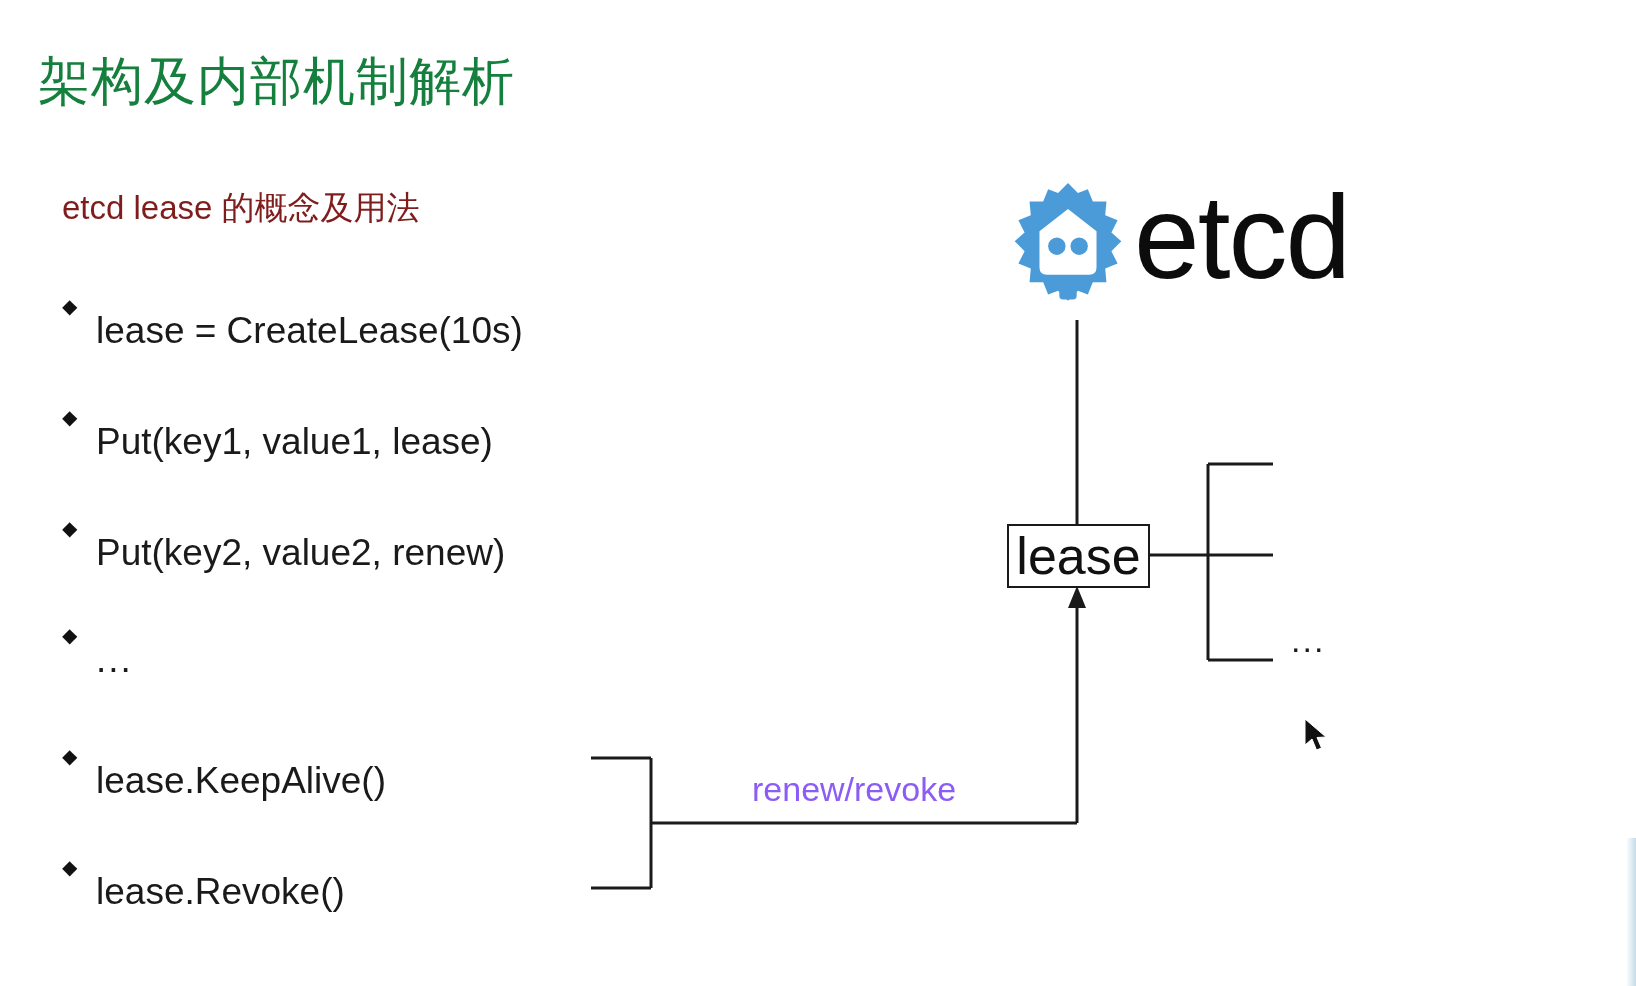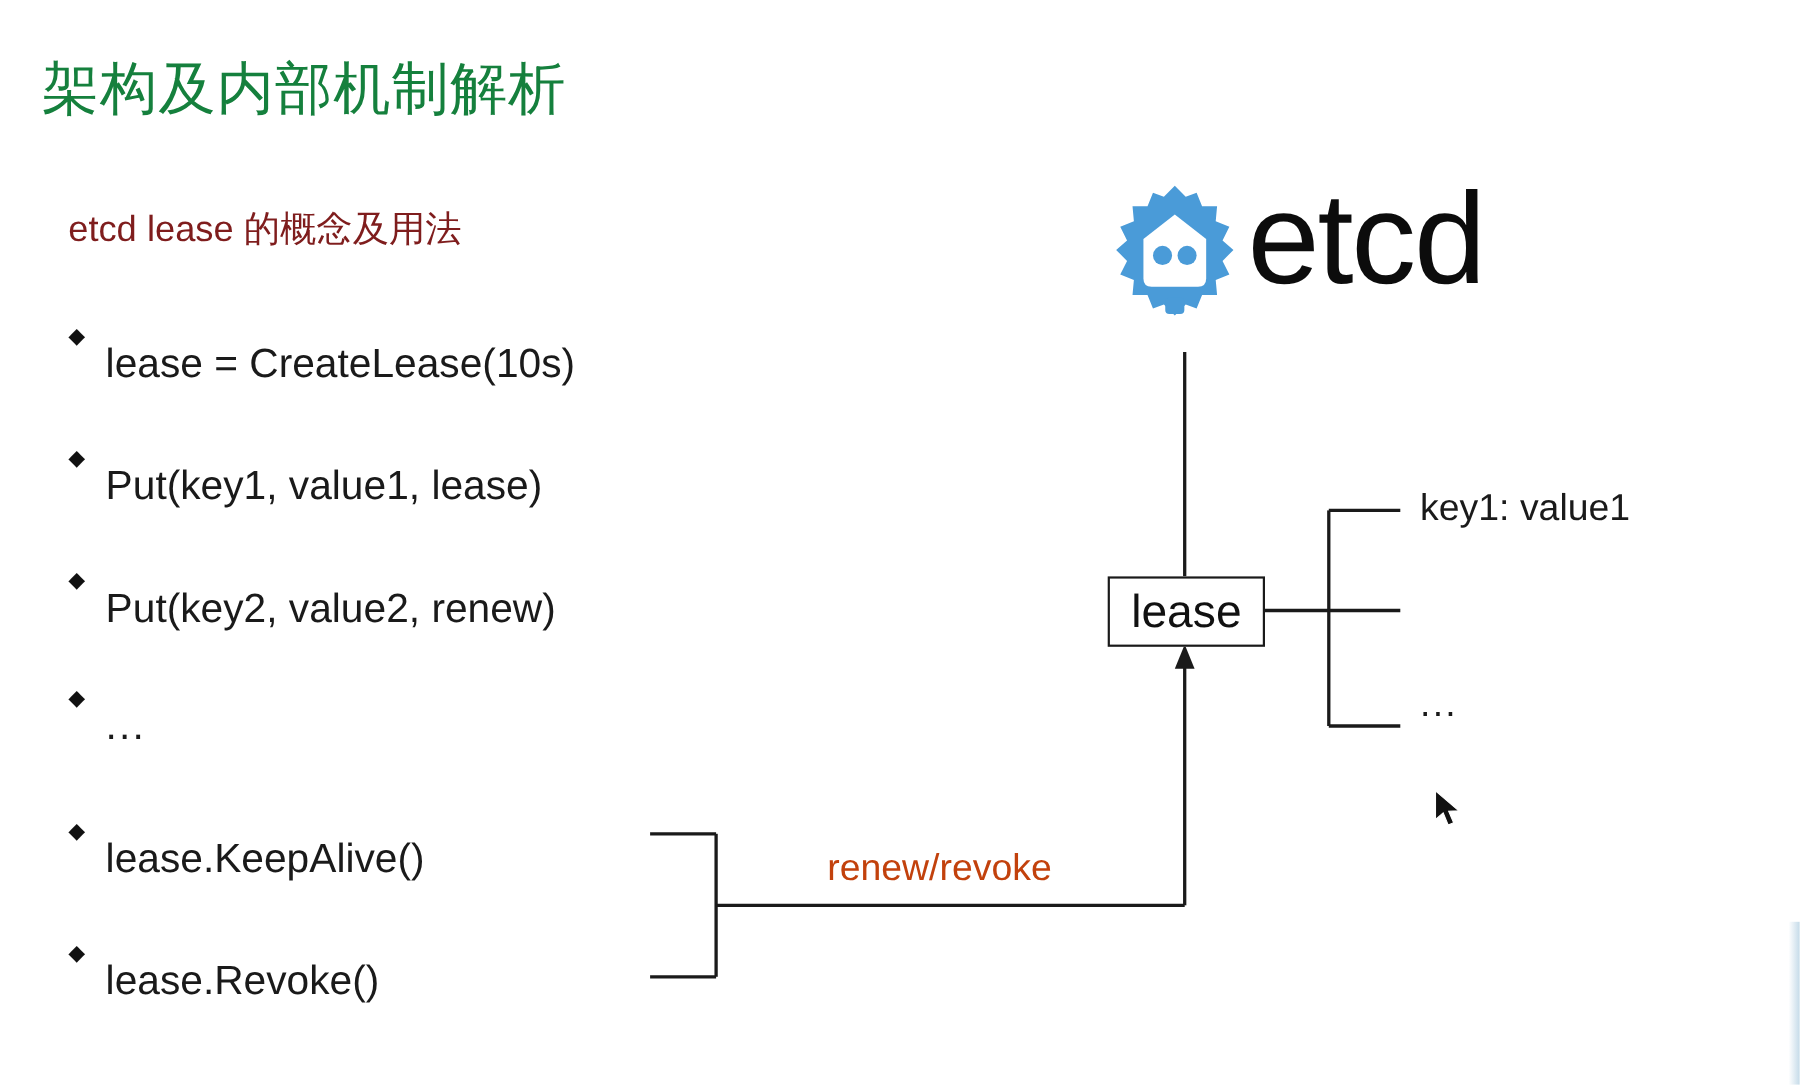--- a/index.html
+++ b/index.html
@@ -40,53 +40,53 @@
     transform:translateY(-2px);
   }
   .bullet-text{
     font-size:37px;color:#1a1a1a;font-weight:400;
     white-space:nowrap;letter-spacing:0px;margin-top:46px;
   }
   .bullet-text.dots{font-size:37px;letter-spacing:2px;}
 
   
   .logo{
-    position:absolute;left:1006px;top:164px;
-    display:flex;align-items:flex-start;
+    position:absolute;left:1006px;top:178px;
+    display:flex;align-items:flex-end;
   }
   .logo-mark{width:124px;height:124px;display:block;}
   .logo-word{
     font-size:118px;line-height:1;color:#0c0c0c;
     font-weight:400;margin-left:4px;
     letter-spacing:-2px;
     transform:translateY(-6px);
   }
 
   .diagram{position:absolute;left:0;top:0;width:1636px;height:986px;pointer-events:none;}
 
   .lease-box{
     position:absolute;left:1007px;top:524px;
     width:139px;height:60px;
     border:2px solid #1a1a1a;
     background:#fff;
     display:flex;align-items:center;justify-content:center;
   }
-  .lease-box span{font-size:42px;color:#111;line-height:1;}
+  .lease-box span{font-size:52px;color:#111;line-height:1;}
 
   .kv{
     position:absolute;
     font-size:34px;color:#1a1a1a;white-space:nowrap;
   }
   .kv1{left:1291px;top:443px;}
   .kv2{left:1291px;top:539px;}
   .kv3{left:1291px;top:621px;letter-spacing:2px;}
 
   .renew-label{
     position:absolute;left:752px;top:770px;
-    font-size:34px;color:#c2410c;white-space:nowrap;
+    font-size:34px;color:#8b5cf6;white-space:nowrap;
   }
 
   
   .cursor{position:absolute;left:1303px;top:718px;width:28px;height:36px;}
 
   
   .edge-strip{
     position:absolute;right:0;top:838px;width:10px;height:148px;
     background:linear-gradient(to left,rgba(150,190,215,0.55),rgba(150,190,215,0.0));
   }
@@ -162,21 +162,20 @@
     <line x1="651" y1="823" x2="1077" y2="823" stroke="#1a1a1a" stroke-width="3"></line>
     <line x1="1077" y1="823" x2="1077" y2="600" stroke="#1a1a1a" stroke-width="3"></line>
 
     <polygon points="1077,586 1068,608 1086,608" fill="#1a1a1a"></polygon>
   </svg>
 
   <div class="lease-box">
     <span>lease</span>
   </div>
 
-  <div class="kv kv1">key1: value1</div>
   <div class="kv kv3">...</div>
 
   <div class="renew-label">renew/revoke</div>
 
   <svg class="cursor" viewBox="0 0 28 36">
     <path d="M2 1 L2 27 L9 21 L13.5 32 L18.5 30 L14 19.5 L23 19 Z" fill="#111" stroke="#fff" stroke-width="1"></path>
   </svg>
 
   <div class="edge-strip"></div>
 

